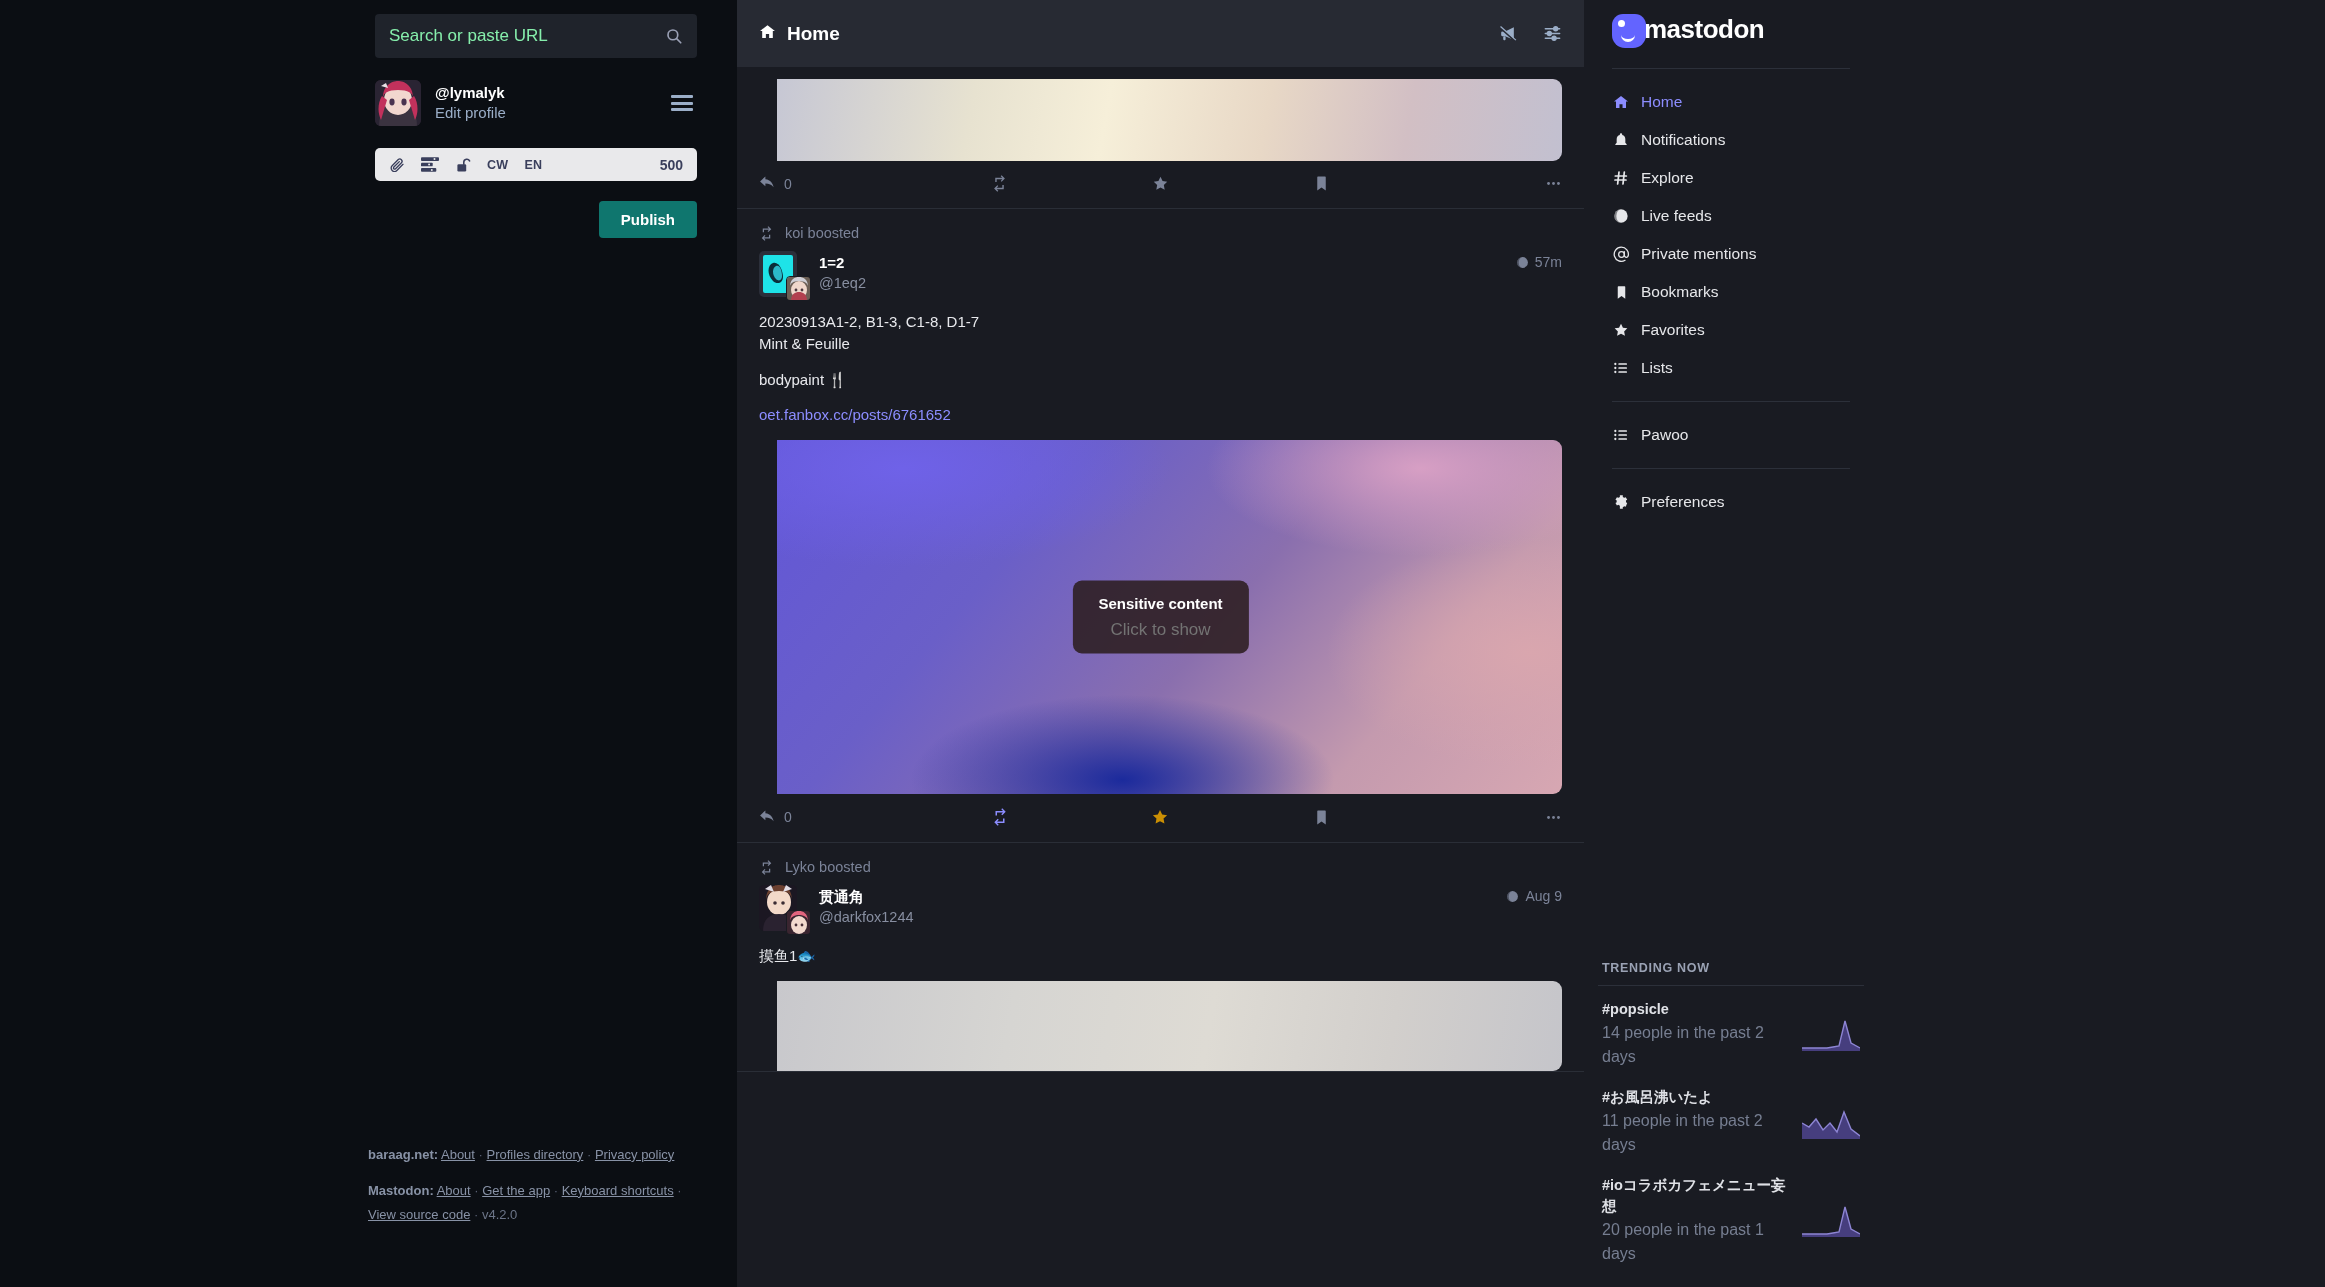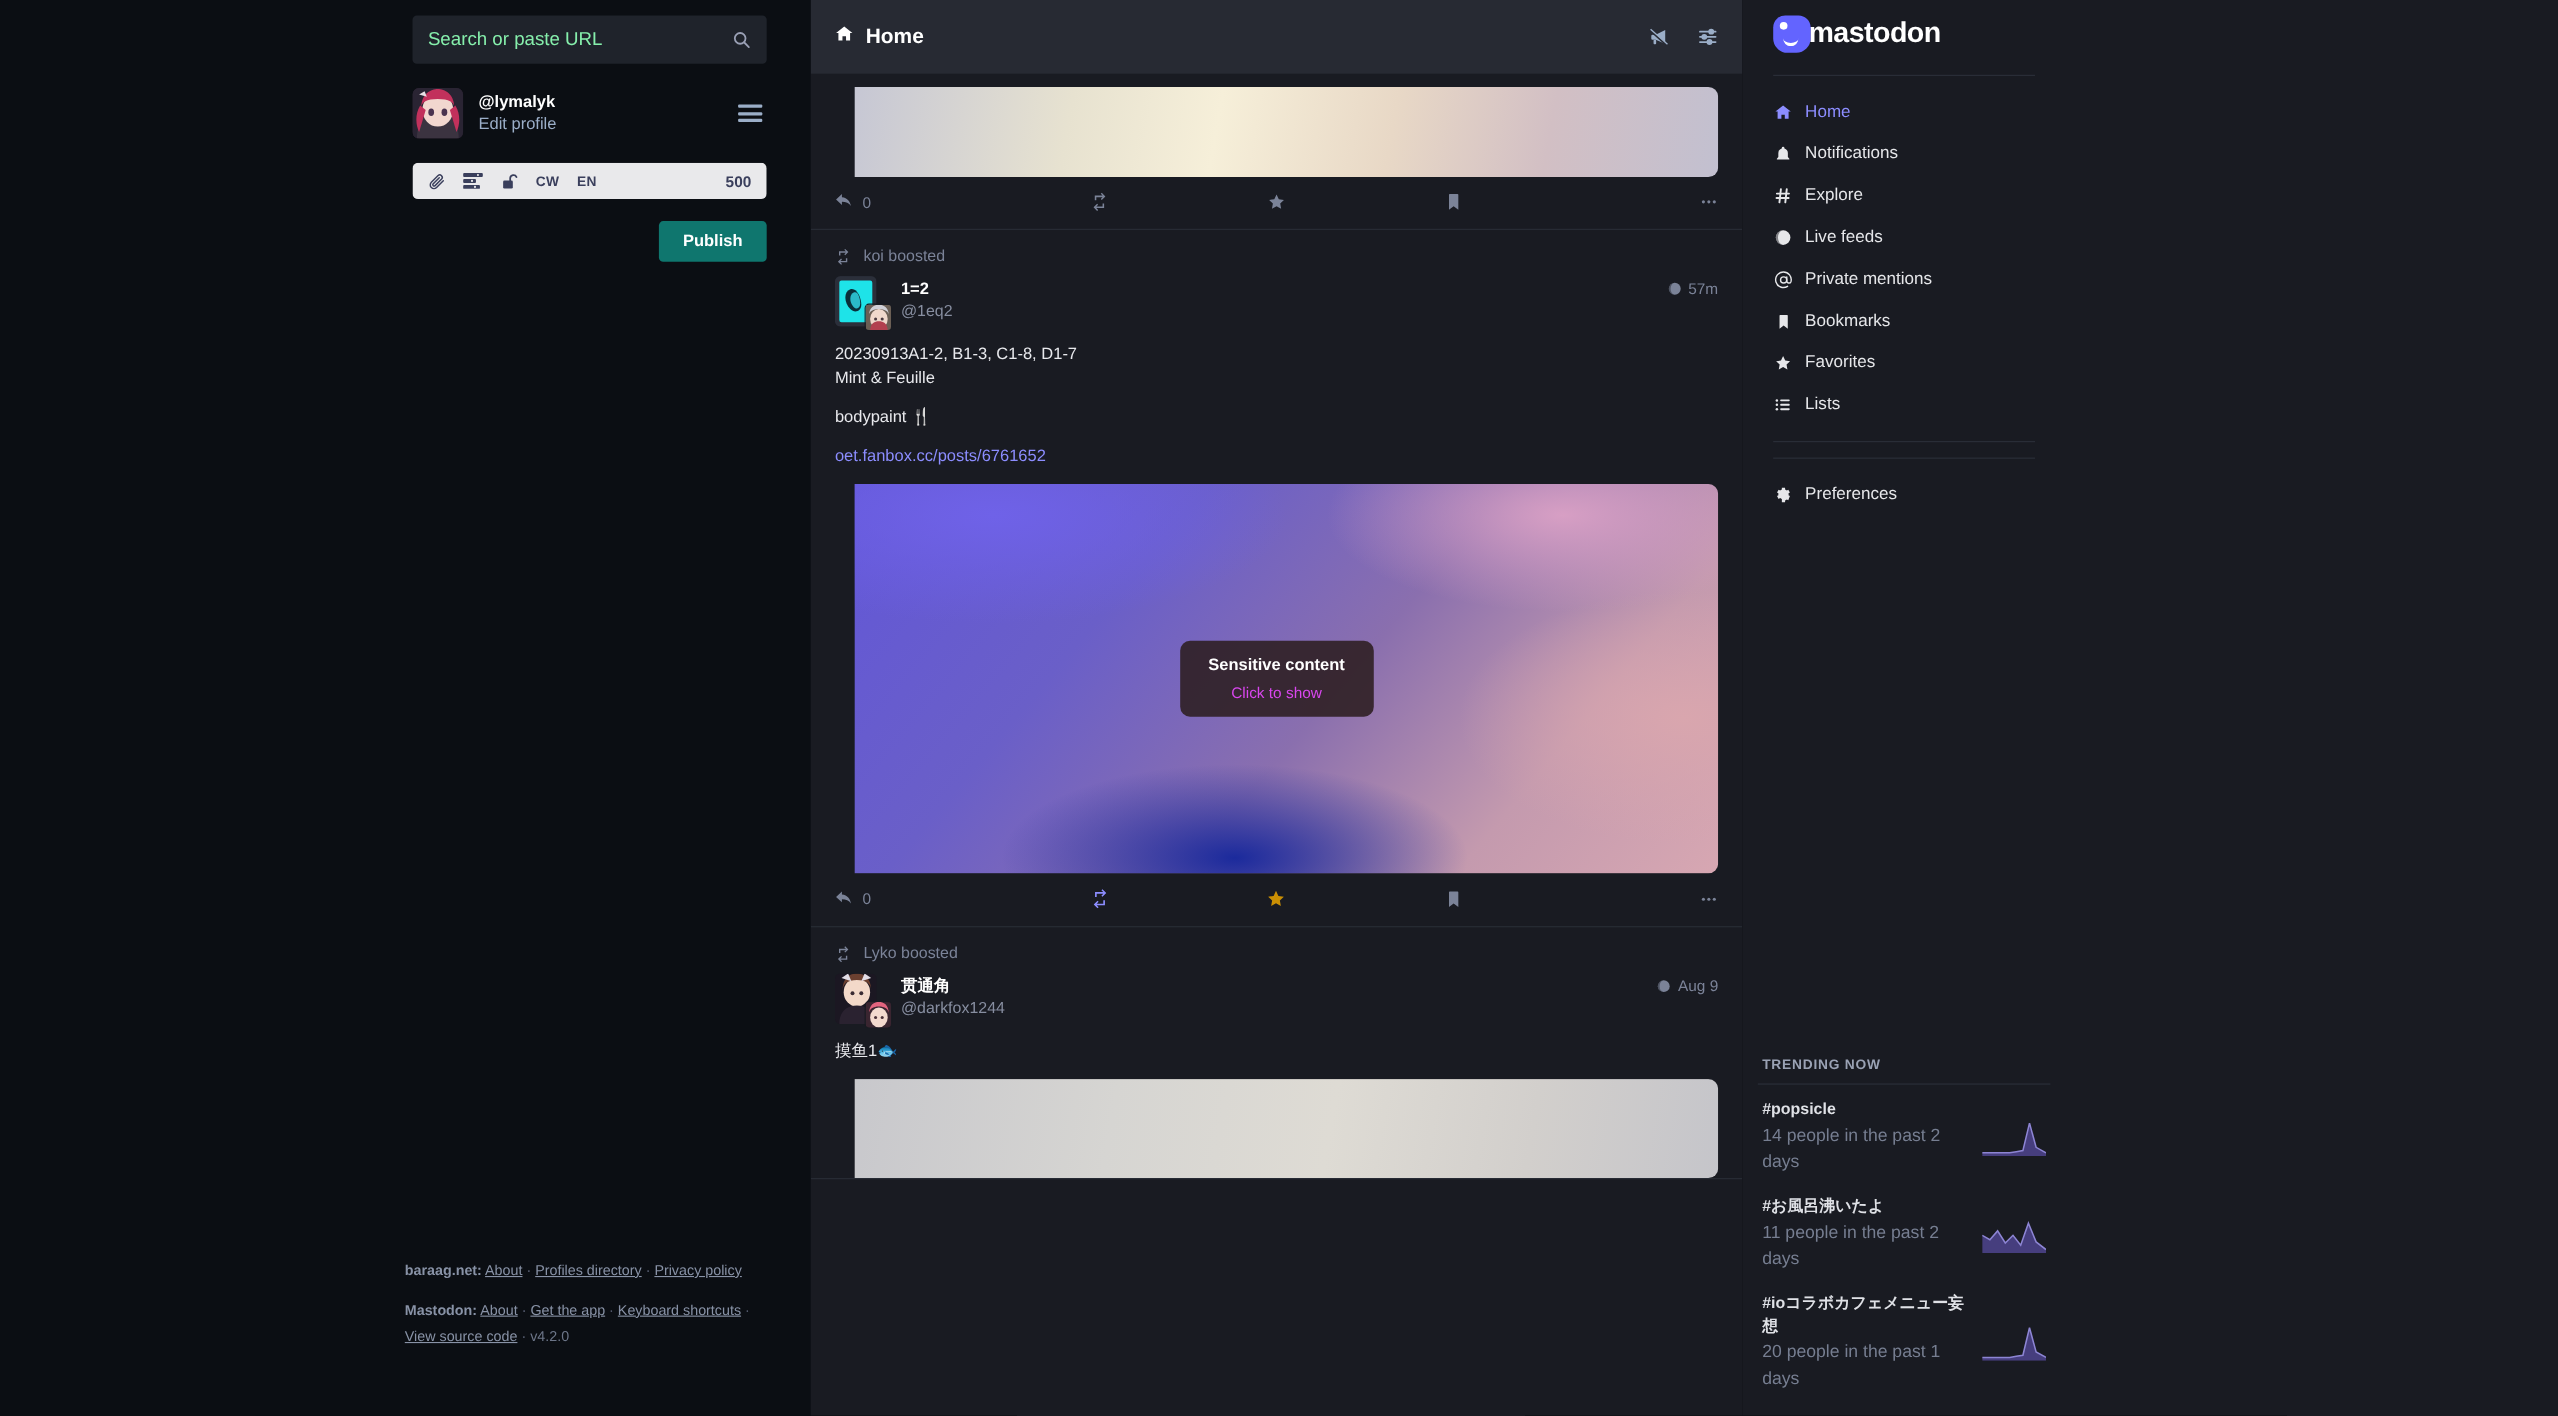--- a/index.html
+++ b/index.html
@@ -221,21 +221,21 @@
   .sensitive-overlay {
     position: absolute;
     left: 50%; top: 50%;
     transform: translate(-50%,-50%);
     background: rgba(44,30,32,0.88);
     border-radius: 9px;
     padding: 14px 26px;
     text-align: center;
   }
   .sensitive-overlay .t1 { color: #fff; font-size: 15px; font-weight: bold; margin-bottom: 8px; }
-  .sensitive-overlay .t2 { color: #d946ef; font-size: 14px; }
+  .sensitive-overlay .t2 { color: #737373; font-size: 17px; }
 
   .action-bar {
     display: flex;
     align-items: center;
     padding: 14px 22px 16px 22px;
   }
   .action-bar .act {
     flex: 1;
     display: flex;
     align-items: center;
@@ -708,20 +708,35 @@
               <circle cx="3.5" cy="18" r="1.7"></circle>
                 <rect x="8" y="16.7" width="13" height="2.6" rx="1.1"></rect>
             </svg>
           </span>
           <span>Lists</span>
         </div>
       </div>
 
       <div class="nav-divider" style="margin-top:14px"></div>
 
+      <div class="nav-list">
+        <div class="nav-item">
+          <span class="ic">
+            <svg viewBox="0 0 24 24" width="16" height="16" fill="currentColor">
+              <circle cx="3.5" cy="6" r="1.7"></circle>
+                <rect x="8" y="4.7" width="13" height="2.6" rx="1.1"></rect>
+              <circle cx="3.5" cy="12" r="1.7"></circle>
+                <rect x="8" y="10.7" width="13" height="2.6" rx="1.1"></rect>
+              <circle cx="3.5" cy="18" r="1.7"></circle>
+                <rect x="8" y="16.7" width="13" height="2.6" rx="1.1"></rect>
+            </svg>
+          </span>
+          <span>Pawoo</span>
+        </div>
+      </div>
 
       <div class="nav-divider" style="margin-top:14px"></div>
 
       <div class="nav-list">
         <div class="nav-item">
           <span class="ic">
             <svg viewBox="0 0 24 24" width="16" height="16" fill="currentColor">
               <path d="M12 8.2a3.8 3.8 0 1 0 0 7.6 3.8 3.8 0 0 0 0-7.6zm9.3 5.3l-1.9-1.1a7.6 7.6 0 0 0 0-2.8l1.9-1.1-2.2-3.8-2 1.1a7.6 7.6 0 0 0-2.4-1.4V2h-4.4v2.4a7.6 7.6 0 0 0-2.4 1.4l-2-1.1-2.2 3.8 1.9 1.1a7.6 7.6 0 0 0 0 2.8l-1.9 1.1 2.2 3.8 2-1.1a7.6 7.6 0 0 0 2.4 1.4V22h4.4v-2.4a7.6 7.6 0 0 0 2.4-1.4l2 1.1z"></path>
             </svg>
           </span>

